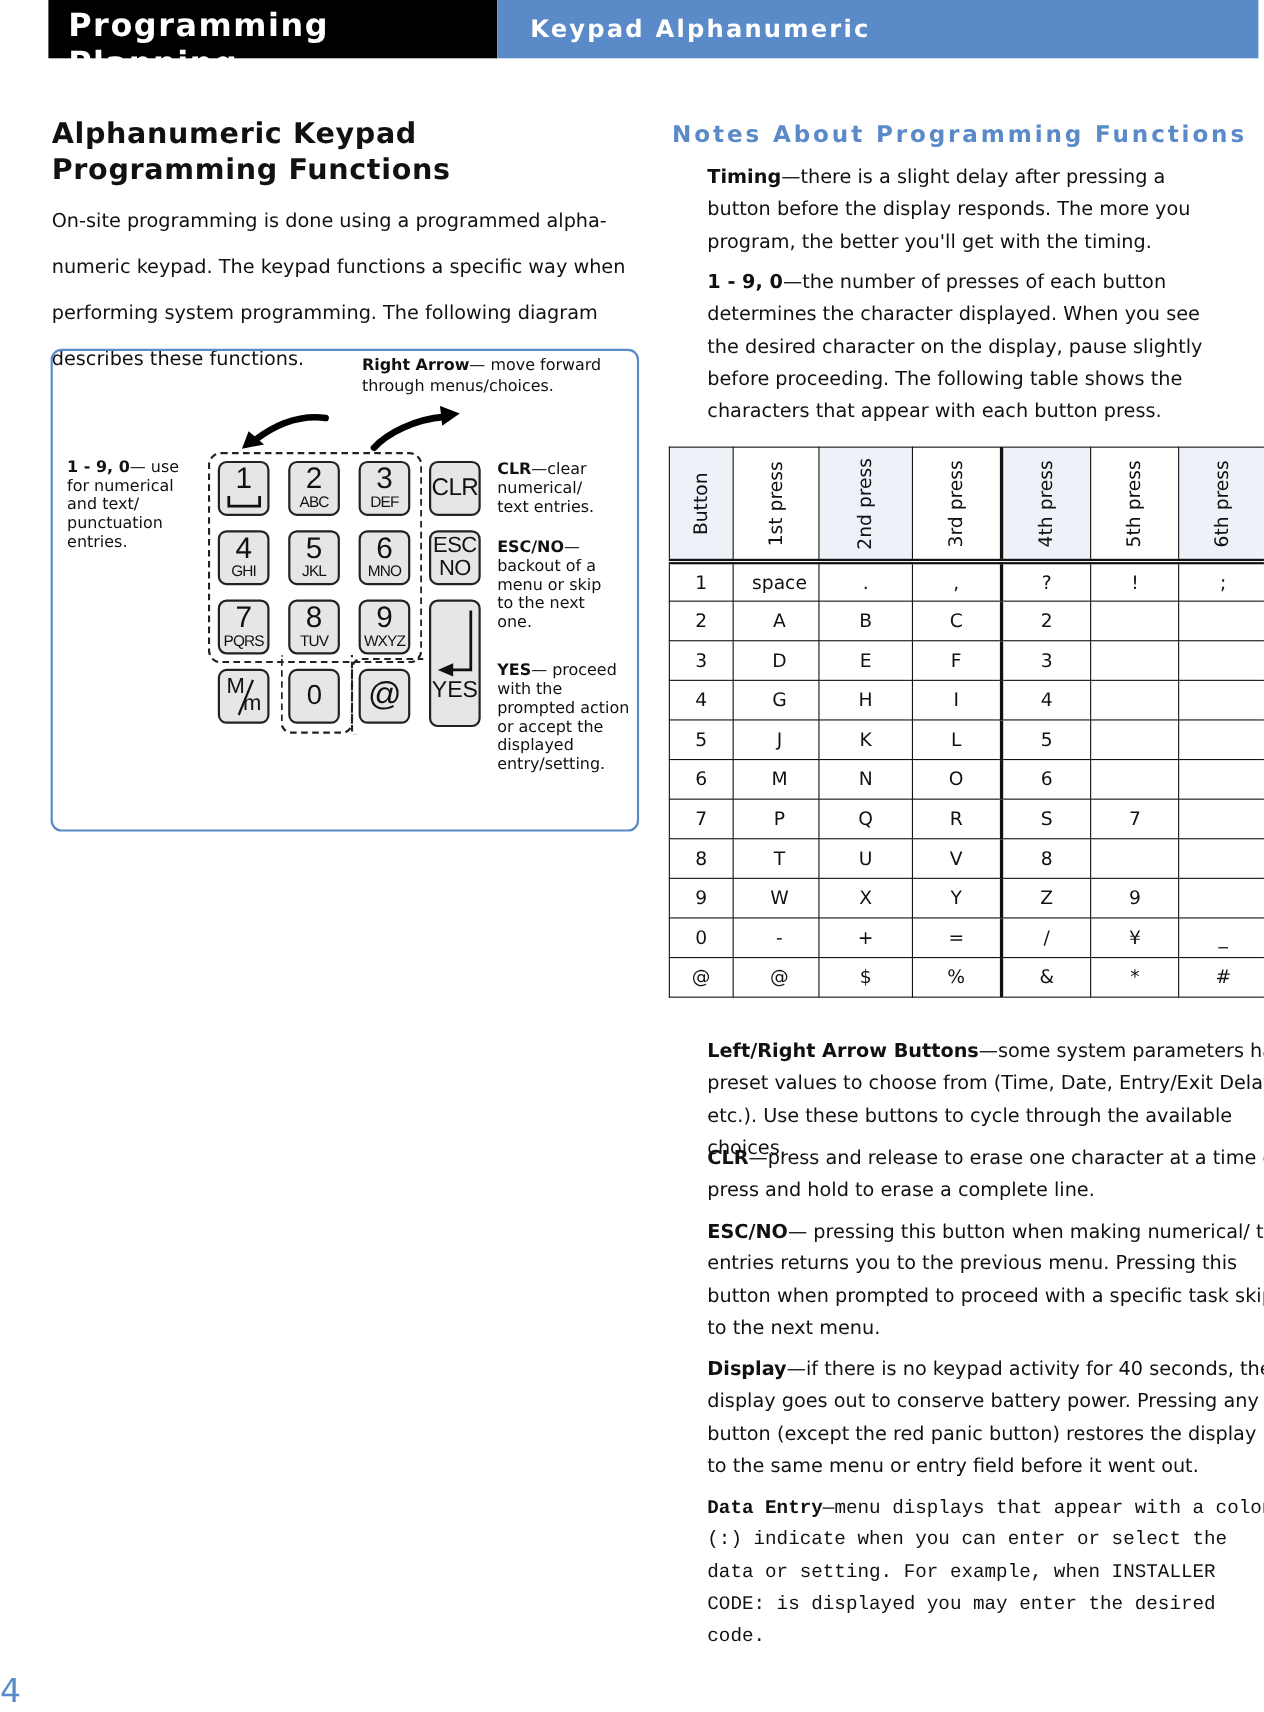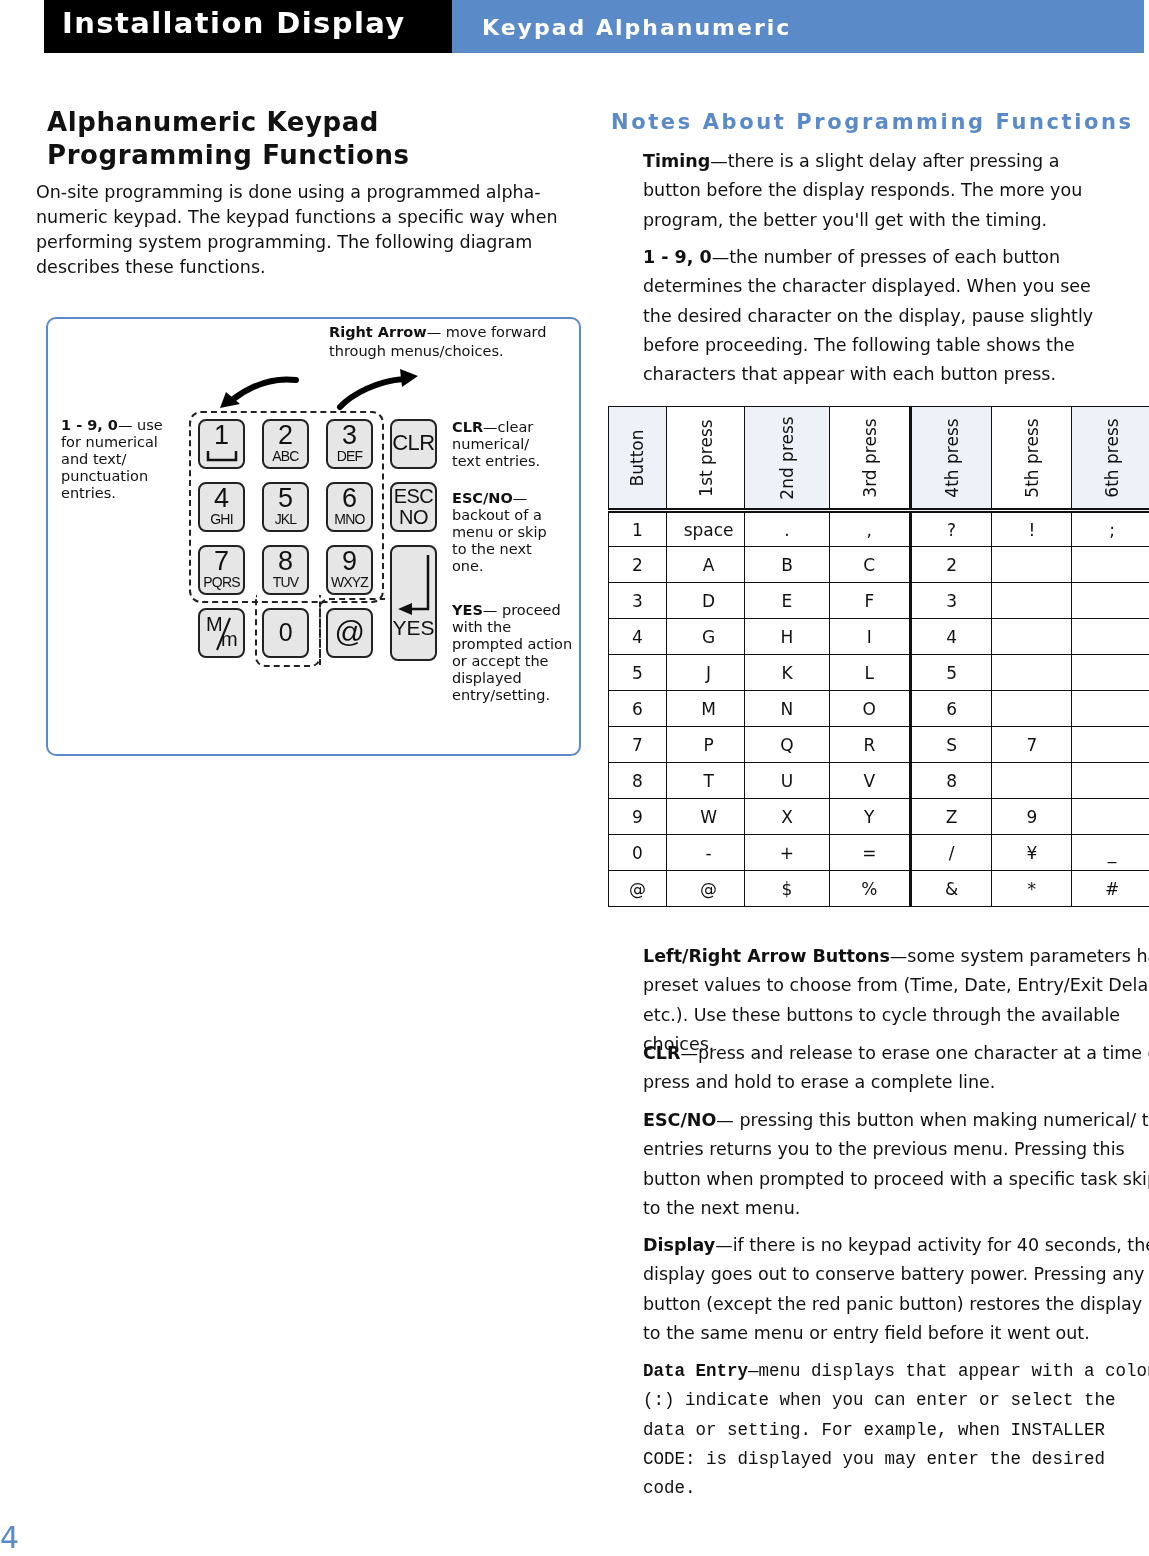--- a/index.html
+++ b/index.html
@@ -6,21 +6,21 @@
   html, body { width: 1149px; height: 1556px; background: #ffffff; overflow: hidden; }
   body { position: relative; font-family: "DejaVu Sans", "Liberation Sans", sans-serif; color: #111; }
 
   
   .hdr { position: absolute; top: 0; left: 44px; width: 1100px; height: 53px; display: flex; }
   .hdr-left { background: #000; color: #fff; width: 408px; height: 53px; font-weight: bold; font-size: 29px; letter-spacing: 1.4px; padding: 6px 0 0 18px; }
   .hdr-right { background: #5b8ac8; color: #fff; flex: 1; height: 53px; font-weight: bold; font-size: 22px; letter-spacing: 2px; padding: 15px 0 0 30px; }
 
   
   .title { position: absolute; left: 47px; top: 106px; width: 540px; font-size: 26px; font-weight: bold; line-height: 33px; letter-spacing: 0.6px; }
-  .intro { position: absolute; left: 36px; top: 180px; width: 530px; font-size: 17.5px; line-height: 25px; }
+  .intro { position: absolute; left: 47px; top: 180px; width: 530px; font-size: 17.5px; line-height: 42px; }
 
   
   .diagram { position: absolute; left: 46px; top: 317px; width: 535px; height: 439px; border: 2.5px solid #5b8ac8; border-radius: 10px; }
   .dlabel { position: absolute; font-size: 14.5px; line-height: 19px; }
   .dlabel b { font-weight: bold; }
   .dlabel.tight { line-height: 17px; }
 
   .key { position: absolute; width: 47px; height: 50px; border: 2.5px solid #222; border-radius: 8px; background: #e6e6e6; text-align: center; font-family: "Liberation Sans", sans-serif; color: #111; }
   .key .num { display: block; font-size: 27px; line-height: 27px; margin-top: 1px; }
   .key .let { display: block; font-size: 14px; line-height: 14px; letter-spacing: -0.8px; }
@@ -45,21 +45,21 @@
   table.chars td.left { text-align: center; padding-left: 6px; }
   table.chars .thick { border-right: 3.5px solid #111; }
   table.chars tr > *:last-child { border-right: none; }
 
   .page-num { position: absolute; left: 0; top: 1520px; font-size: 30px; color: #5b8ac8; }
 </style>
 </head>
 <body>
 
 <div class="hdr">
-  <div class="hdr-left">Installation Display</div>
+  <div class="hdr-left">Programming Planning</div>
   <div class="hdr-right">Keypad Alphanumeric</div>
 </div>
 
 <h1 class="title">Alphanumeric Keypad Programming Functions</h1>
 <p class="intro">On-site programming is done using a programmed alpha-numeric keypad. The keypad functions a specific way when performing system programming. The following diagram describes these functions.</p>
 
 <div class="diagram">
   <div class="dlabel" style="left:281px; top:4px; width:230px;">
     <b>Right Arrow</b><span>— move forward through menus/choices.</span>
   </div>

